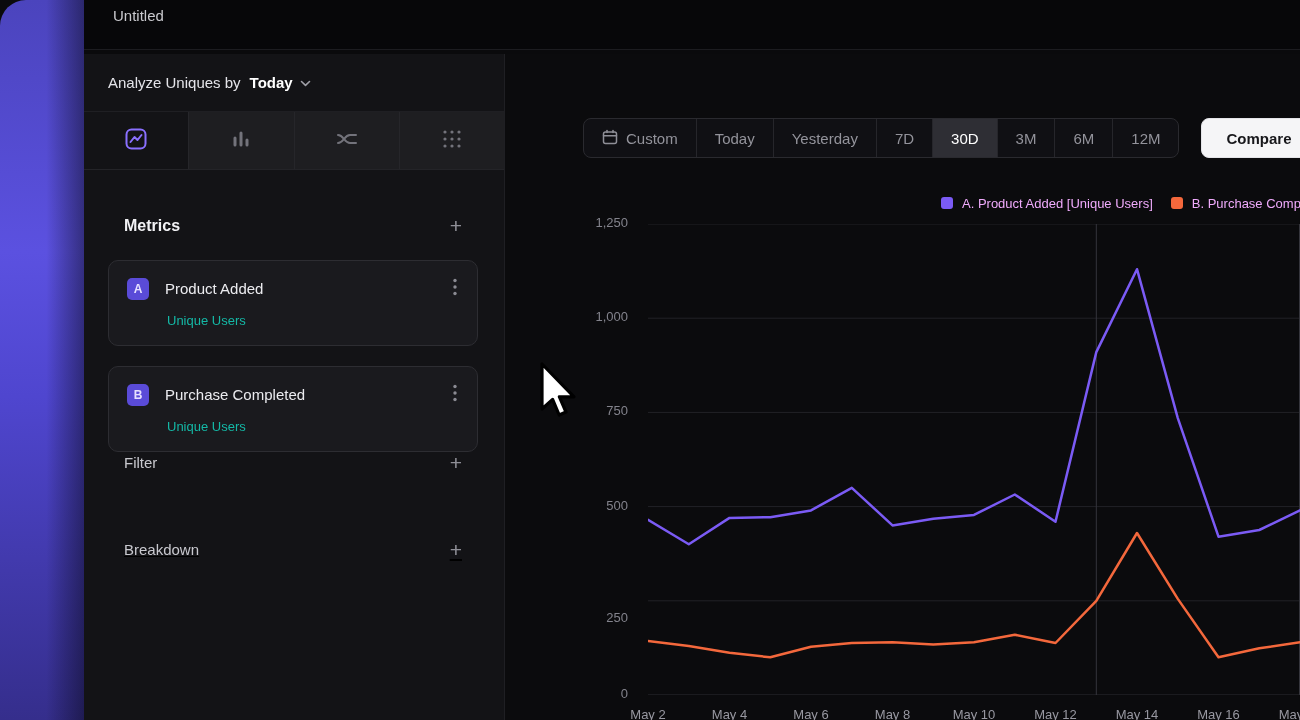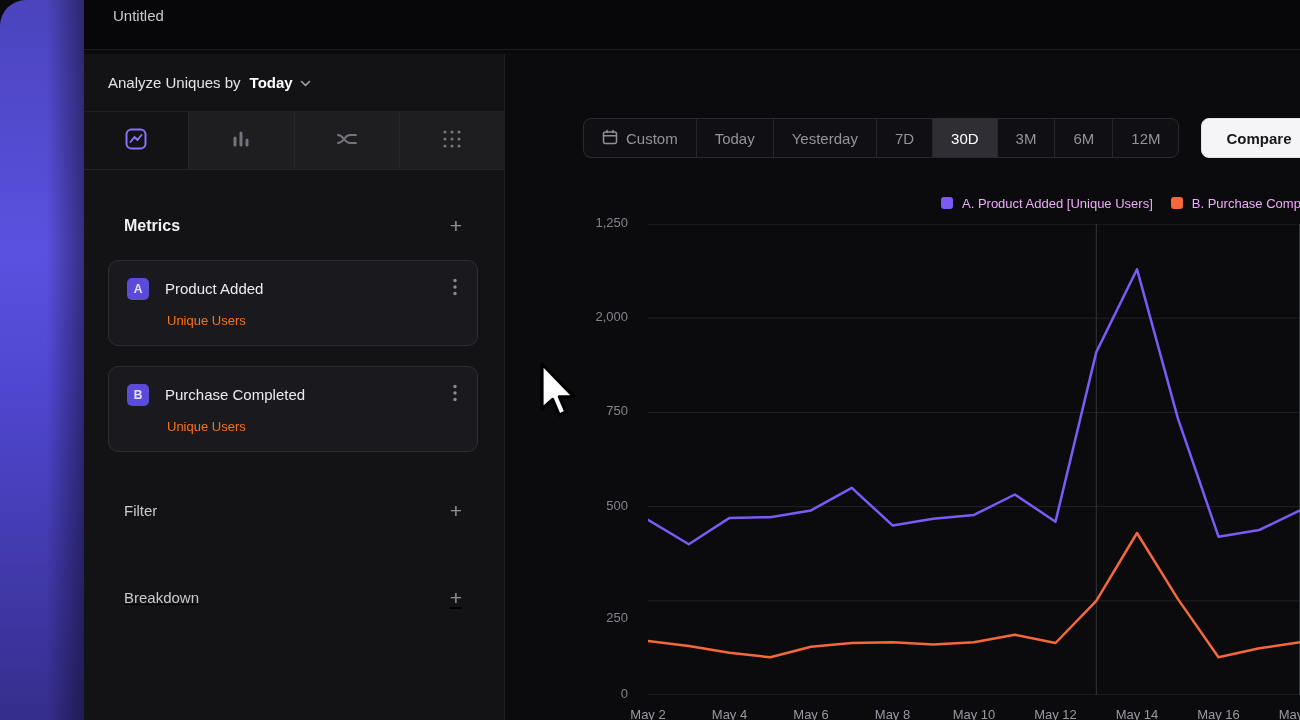--- a/index.html
+++ b/index.html
@@ -44,23 +44,23 @@
     line-height:21px; cursor:pointer; }
 
   .metric-card { margin:24px 26px 0 24px; height:86px; background:#1a1a1e;
     border:1px solid #2d2d32; border-radius:10px; padding:15px 16px 0 18px; cursor:pointer; }
   .metric-card + .metric-card { margin-top:20px; }
   .mc-row1 { display:flex; align-items:center; }
   .badge { width:22px; height:22px; border-radius:5px; background:#5a4bd8; color:#e6e1ff;
     font-size:12px; font-weight:700; display:flex; align-items:center; justify-content:center; }
   .mc-name { margin-left:16px; font-size:15px; font-weight:500; color:#ececf0; }
   .mc-kebab { margin-left:auto; background:none; border:none; cursor:pointer; padding:2px 4px; }
-  .mc-sub { margin:12px 0 0 40px; font-size:13px; color:#f97316; }
-
-  .filter-head { margin-top:48px; }
+  .mc-sub { margin:12px 0 0 40px; font-size:13px; color:#14b8a6; }
+
+  .filter-head { }
   .breakdown-head { margin-top:66px;text-decoration:underline; }
 
   
   .main { position:absolute; left:505px; top:54px; width:795px; height:666px;
     background:#0b0b0d; overflow:hidden; }
 
   .range-bar { position:absolute; left:78px; top:64px; height:40px; display:flex;
     align-items:stretch; background:#101014; border:1px solid #2a2a2f; border-radius:8px;
     overflow:hidden; }
   .range-btn { display:flex; align-items:center; gap:8px; padding:0 18px; background:none;
@@ -238,21 +238,21 @@
         <span class="legend-label">A. Product Added [Unique Users]</span>
       </div>
       <div class="legend-item">
         <span class="swatch" style="background: rgb(244, 104, 60);"></span>
         <span class="legend-label">B. Purchase Completed [Unique Users]</span>
       </div>
     </div>
 
     <div class="y-axis">
       <span style="top:0">1,250</span>
-      <span style="top:94px">2,000</span>
+      <span style="top:94px">1,000</span>
       <span style="top:188px">750</span>
       <span style="top:283px">500</span>
       <span style="top:395px">250</span>
       <span style="top:471px">0</span>
     </div>
 
     <div class="chart-wrap">
       <svg id="chart-svg" width="652" height="471" viewBox="0 0 652 471">
           <line x1="0" x2="652" y1="471.0" y2="471.0" stroke="#2c2c32" stroke-width="1"></line>
           <line x1="0" x2="652" y1="376.8" y2="376.8" stroke="#222227" stroke-width="1"></line>

